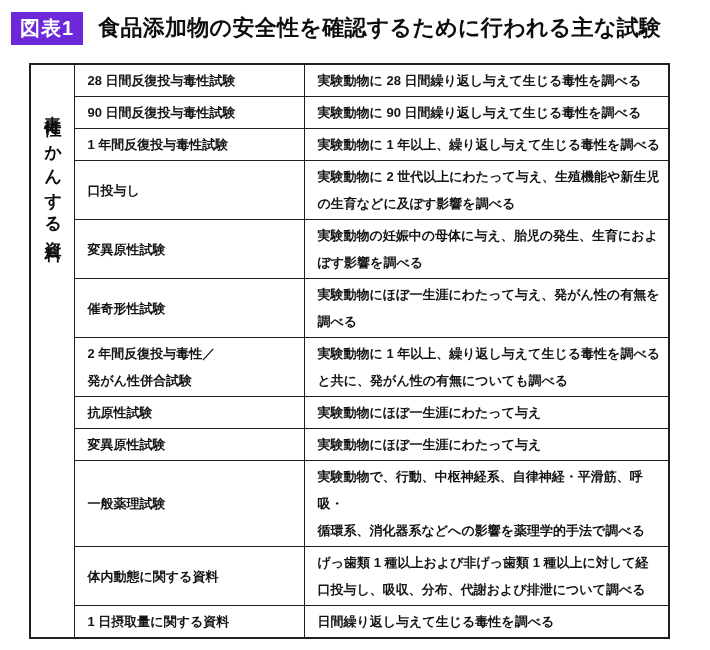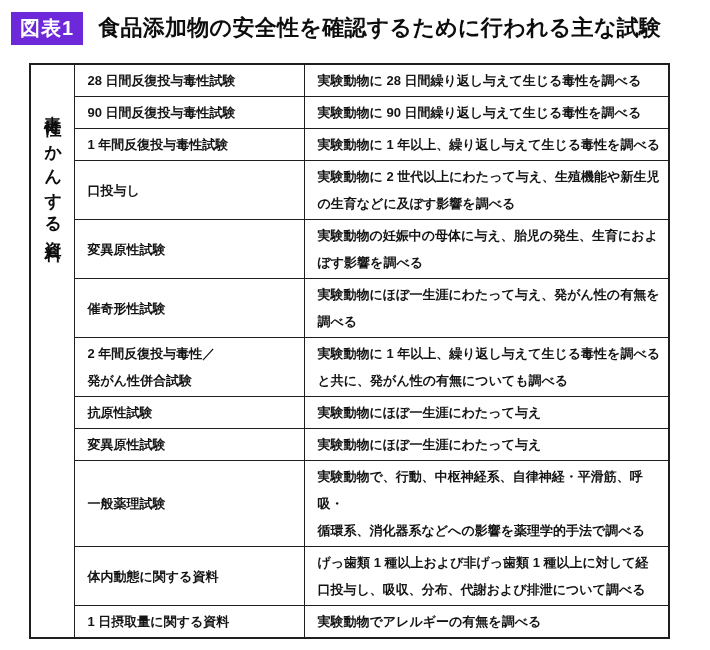--- a/index.html
+++ b/index.html
@@ -120,20 +120,20 @@
         <td>実験動物で、行動、中枢神経系、自律神経・平滑筋、呼吸・
 循環系、消化器系などへの影響を薬理学的手法で調べる</td>
       </tr>
       <tr>
         <td>体内動態に関する資料</td>
         <td>げっ歯類 1 種以上および非げっ歯類 1 種以上に対して経
 口投与し、吸収、分布、代謝および排泄について調べる</td>
       </tr>
       <tr>
         <td>1 日摂取量に関する資料</td>
-        <td>実験動物でアレルギーの有無を調べる</td>
+        <td>日間繰り返し与えて生じる毒性を調べる</td>
       </tr>
     </tbody>
   </table>
 
   <p class="source-note">出典:厚労省・食品添加物の指定及び使用基準改正に関する指針について</p>
 
 </div>
 
 </body></html>

